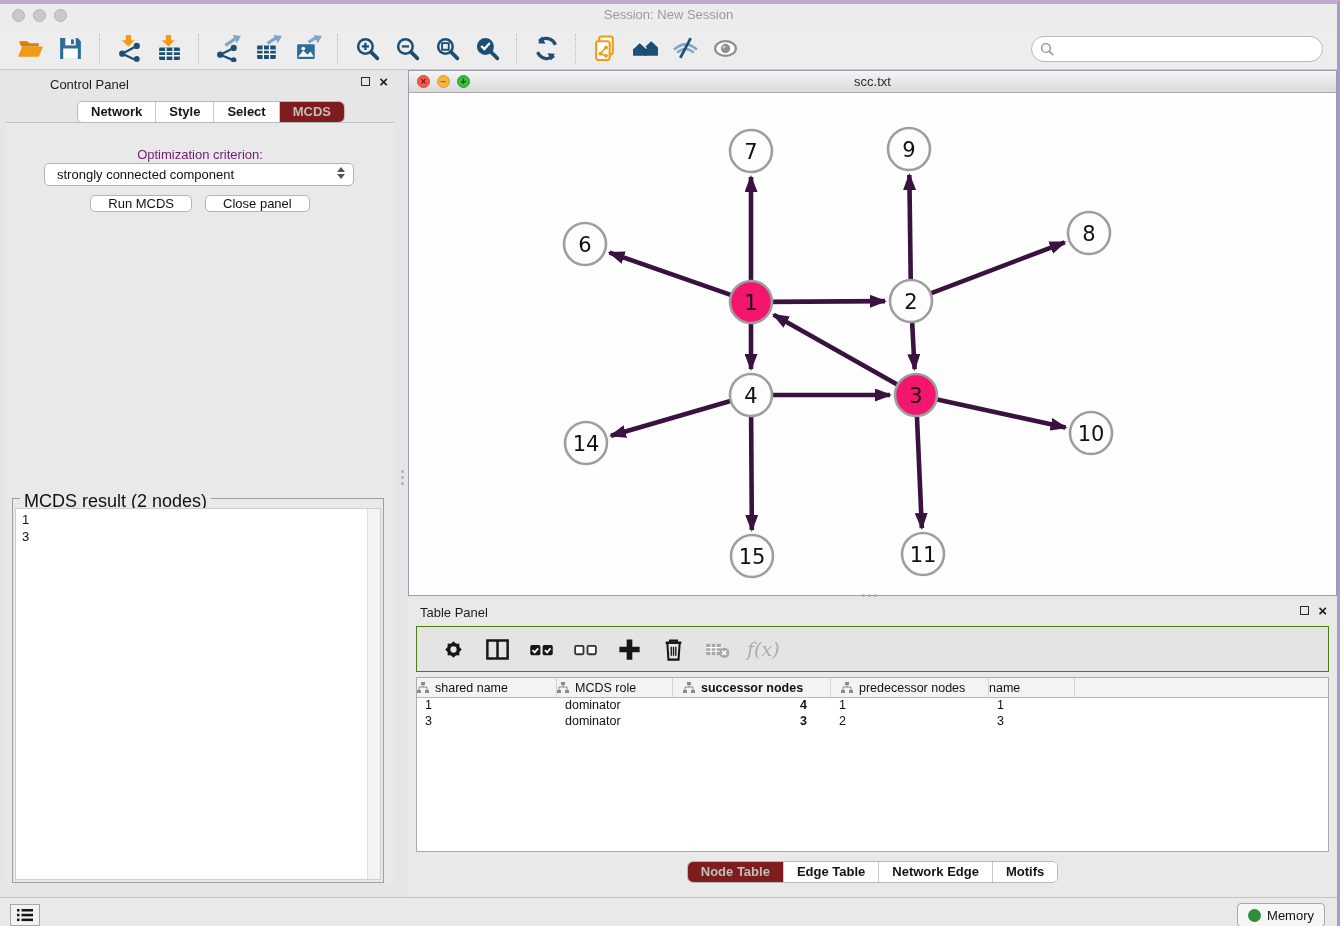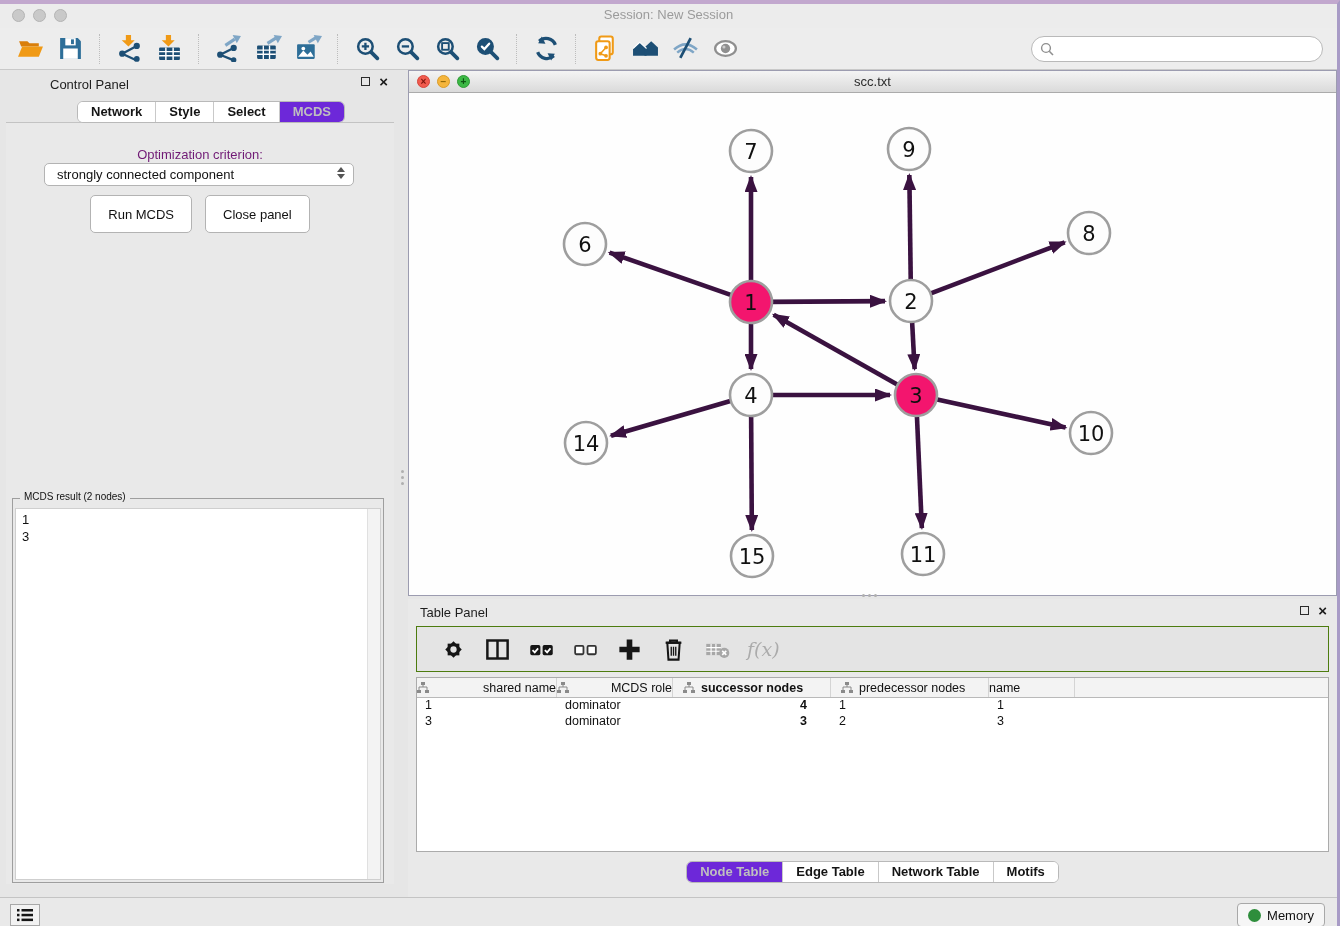--- a/index.html
+++ b/index.html
@@ -26,33 +26,33 @@
   .panel-head { position:absolute; left:0; top:0; width:100%; height:28px; }
   .panel-title { position:absolute; left:14px; top:7px; font-size:13px; color:#1E1E1E;margin-left:36px; }
   .panel-btns { position:absolute; right:12px; top:6px; display:flex; gap:9px; align-items:center; }
   .float-ico { width:9px; height:9px; border:1.6px solid #2B2B2B; display:inline-block; }
   .close-ico { font-size:15px; font-weight:700; color:#1B1B1B; line-height:11px; }
 
   .cp-tabs { position:absolute; left:77px; top:31px; z-index:3; }
   .tabgroup { display:flex; border:1px solid #B9B9B9; border-radius:6px; overflow:hidden; background:#fff; height:22px; }
   .tab { padding:2px 13px 0; font-size:13px; font-weight:600; color:#141414; border-right:1px solid #C9C9C9; background:#fff; white-space:nowrap; cursor:pointer; }
   .tab:last-child { border-right:none; }
-  .tab.selected { background:#6d28d9; color:#BFBFBF; }
+  .tab.selected { background:#7f1d1d; color:#BFBFBF; }
 
   .cp-body { position:absolute; left:6px; top:52px; width:388px; height:762px; background:#E9E9E9; border-top:1px solid #C3C3C3; }
   .opt-label { position:absolute; left:0; width:100%; top:24px; text-align:center; font-size:13px; color:#701a75; }
   .dropdown { position:absolute; left:38px; top:40px; width:310px; height:23px; background:#fff; border:1px solid #B3B3B3; border-radius:5px; font-size:13px; color:#111; display:flex; align-items:center; padding-left:12px; cursor:pointer; }
   .stepper { position:absolute; right:8px; top:3px; display:flex; flex-direction:column; gap:2px; }
   .stepper .up { width:0; height:0; border-left:4px solid transparent; border-right:4px solid transparent; border-bottom:5px solid #555; }
   .stepper .dn { width:0; height:0; border-left:4px solid transparent; border-right:4px solid transparent; border-top:5px solid #555; }
   .cp-buttons { position:absolute; left:0; width:100%; top:72px; display:flex; justify-content:center; gap:13px; }
-  .btn { height:38px; background:#fff; border:1px solid #B3B3B3; border-radius:5px; font-size:13px; color:#111; padding:0 17px; display:flex; align-items:center; cursor:pointer; font-family:inherit; }
+  .btn { height:17px; background:#fff; border:1px solid #B3B3B3; border-radius:5px; font-size:13px; color:#111; padding:0 17px; display:flex; align-items:center; cursor:pointer; font-family:inherit; }
 
   .result-box { position:absolute; left:6px; top:375px; width:372px; height:385px; border:1px solid #9E9E9E; }
-  .result-legend { position:absolute; left:7px; top:-8px; background:#E9E9E9; padding:0 4px; font-size:10px; color:#111; }
+  .result-legend { position:absolute; left:7px; top:-8px; background:#E9E9E9; padding:0 4px; font-size:18px; color:#111; }
   .result-area { position:absolute; left:2px; top:9px; right:2px; bottom:2px; background:#fff; border:1px solid #CFCFCF; }
   .result-text { position:absolute; left:6px; top:2px; font-size:13px; line-height:17px; color:#111; white-space:pre; }
   .result-scroll { position:absolute; right:0; top:0; bottom:0; width:13px; background:#F3F3F3; border-left:1px solid #E0E0E0; }
 
   
   .vdivider-handle { position:absolute; left:399px; top:462px; width:6px; height:22px; display:flex; flex-direction:column; gap:3px; align-items:center; justify-content:center; }
   .vdivider-handle i { width:3px; height:3px; background:#AFAFAF; border-radius:50%; }
   .hdivider-handle { position:absolute; left:858px; top:588px; width:22px; height:6px; display:flex; gap:3px; align-items:center; justify-content:center; }
   .hdivider-handle i { width:3px; height:3px; background:#AFAFAF; border-radius:50%; }
 
@@ -70,21 +70,21 @@
   
   .table-panel { position:absolute; left:408px; top:595px; width:929px; height:298px; background:#E9E9E9; }
   .tp-title { position:absolute; left:12px; top:6px; font-size:13px; color:#1E1E1E; }
   .tp-btns { position:absolute; right:10px; top:6px; display:flex; gap:9px; align-items:center; }
   .tp-toolbar { position:absolute; left:8px; top:27px; right:8px; height:46px; background:#E4E4E4; border:1px solid #4d7c0f; display:flex; align-items:center; padding-left:14px; }
   .tp-toolbar .tbico { margin:0 7px; }
   .fx-label { font-size:19px; font-style:italic; font-family:"DejaVu Serif","Liberation Serif",serif; color:#ABABAB; margin-left:8px; }
 
   .dtable { position:absolute; left:8px; top:78px; right:8px; height:175px; background:#fff; border:1px solid #ABABAB; overflow:hidden; }
   .thead { display:flex; height:20px; background:#F3F3F3; border-bottom:1px solid #B9B9B9; }
-  .th { display:flex; align-items:center; justify-content:space-between; gap:6px; font-size:12.5px; color:#111; border-right:1px solid #D4D4D4; position:relative; }
+  .th { display:flex; align-items:center; justify-content:flex-start; gap:6px; font-size:12.5px; color:#111; border-right:1px solid #D4D4D4; position:relative; }
   .th svg { width:12px; height:12px; flex:0 0 auto; }
   .trow { display:flex; height:16px; font-size:12.5px; color:#111; cursor:default; }
   .tcell { padding:0 8px; overflow:hidden; white-space:nowrap; }
   .c0 { width:140px; } .c1 { width:116px; } .c2 { width:158px; text-align:right; padding-right:24px;font-weight:bold; } .c3 { width:158px; text-align:left; padding-right:18px; } .c4 { width:86px; } .cfill { flex:1; border-right:none; }
 
   .tp-tabs { position:absolute; left:0; right:0; top:262px; display:flex; justify-content:center; }
 
   
   .statusbar { position:absolute; left:0; top:893px; width:100%; height:33px; background:#E9E9E9; border-top:1px solid #C4C4C4; }
   .list-btn { position:absolute; left:10px; top:6px; width:30px; height:22px; background:#F2F2F2; border:1px solid #A8A8A8; display:flex; align-items:center; justify-content:center; cursor:pointer; }
@@ -481,21 +481,21 @@
             <div class="tcell c3">2</div>
             <div class="tcell c4">3</div>
           </div>
         </div>
     </div>
 
     <div class="tp-tabs">
       <div class="tabgroup">
         <div class="tab selected">Node Table</div>
         <div class="tab">Edge Table</div>
-        <div class="tab">Network Table</div>
+        <div class="tab">Network Edge</div>
         <div class="tab">Motifs</div>
       </div>
     </div>
   </div>
 
   <div class="statusbar">
     <div class="list-btn">
       <svg width="18" height="16" viewBox="0 0 18 16">
           <g fill="#161616">
             <rect x="1" y="2" width="2.5" height="2.5"></rect>

